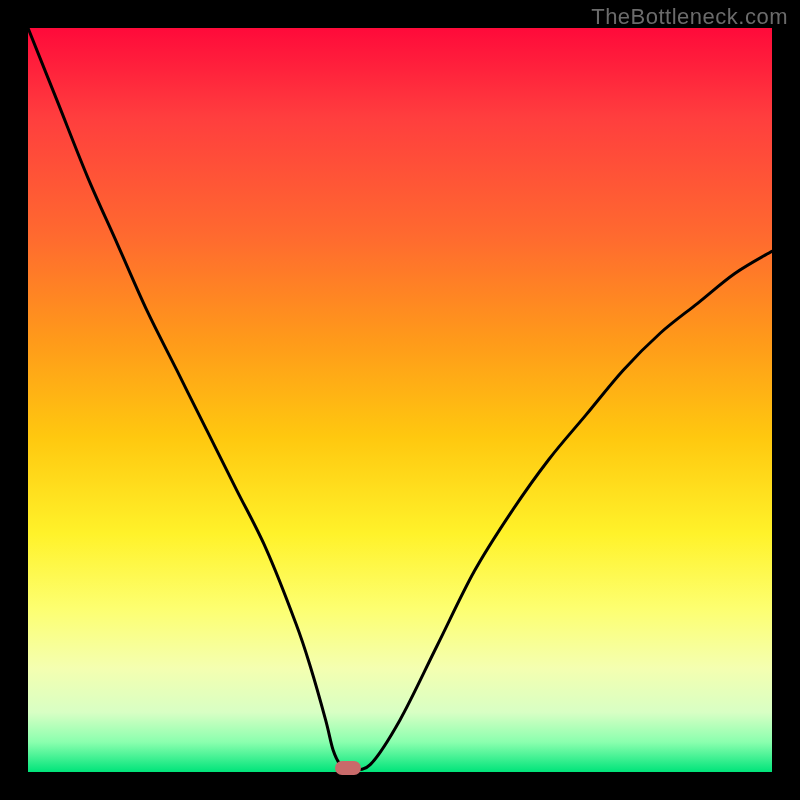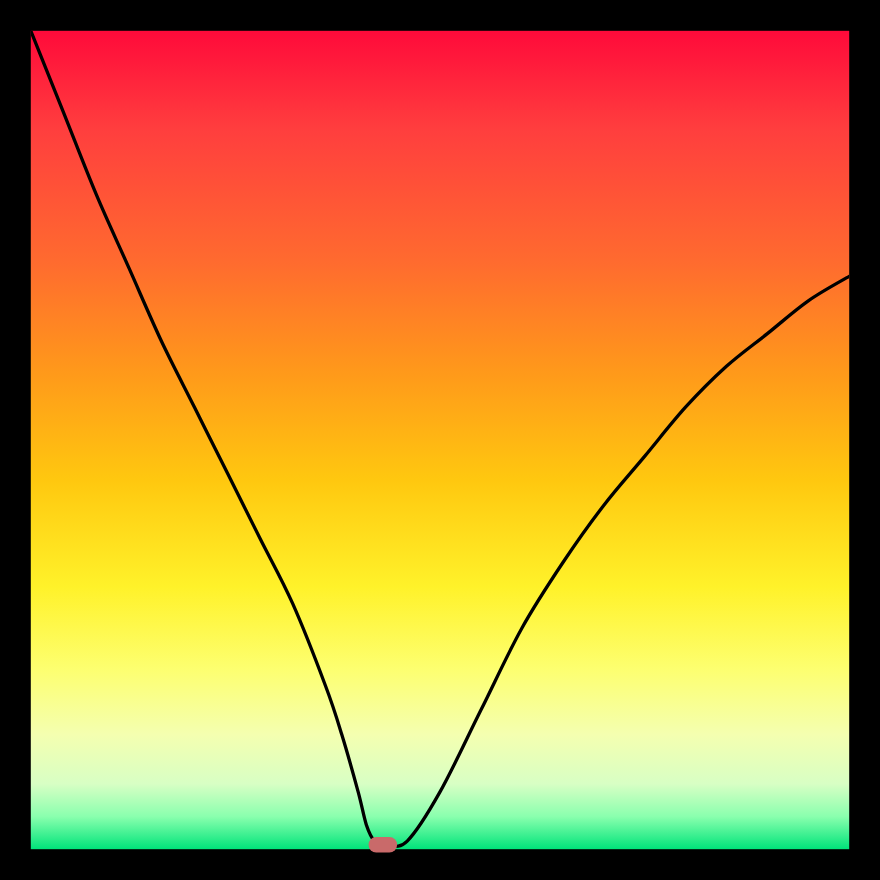--- a/index.html
+++ b/index.html
@@ -60,20 +60,21 @@
     background: #c96a6a;
     border-radius: 7px;
     transform: translate(-50%, -50%);
   }
 </style>
 </head>
 <body>
 
 <div class="frame">
 
+  <div class="watermark">TheBottleneck.com</div>
 
   <div class="plot-area">
 
     <svg class="curve" viewBox="0 0 744 744" preserveAspectRatio="none">
       <path id="curve-path" fill="none" stroke="#000" stroke-width="3" stroke-linecap="round" stroke-linejoin="round" d="M 0.0 0.0 C 5.0 12.4, 19.8 49.6, 29.8 74.4 C 39.7 99.2, 49.6 125.2, 59.5 148.8 C 69.4 172.4, 79.4 193.4, 89.3 215.8 C 99.2 238.1, 109.1 261.6, 119.0 282.7 C 129.0 303.8, 138.9 322.4, 148.8 342.2 C 158.7 362.1, 168.6 381.9, 178.6 401.8 C 188.5 421.6, 198.4 441.4, 208.3 461.3 C 218.2 481.1, 228.2 498.5, 238.1 520.8 C 248.0 543.1, 260.4 575.4, 267.8 595.2 C 275.3 615.0, 277.8 623.7, 282.7 639.8 C 287.7 656.0, 293.9 678.3, 297.6 691.9 C 301.3 705.6, 302.6 714.2, 305.0 721.7 C 307.5 729.1, 309.4 733.5, 312.5 736.6 C 315.6 739.7, 318.7 740.3, 323.6 740.3 C 328.6 740.3, 334.2 744.6, 342.2 736.6 C 350.3 728.5, 360.8 711.8, 372.0 691.9 C 383.2 672.1, 396.8 642.3, 409.2 617.5 C 421.6 592.7, 434.0 565.4, 446.4 543.1 C 458.8 520.8, 471.2 502.2, 483.6 483.6 C 496.0 465.0, 508.4 447.6, 520.8 431.5 C 533.2 415.4, 545.6 401.8, 558.0 386.9 C 570.4 372.0, 582.8 355.9, 595.2 342.2 C 607.6 328.6, 620.0 316.2, 632.4 305.0 C 644.8 293.9, 657.2 285.2, 669.6 275.3 C 682.0 265.4, 694.4 254.2, 706.8 245.5 C 719.2 236.8, 737.8 226.9, 744.0 223.2"></path>
     </svg>
 
     <div id="marker" class="marker" style="left: 319.92px; top: 740.28px; background: rgb(201, 106, 106);"></div>
 
   </div>

